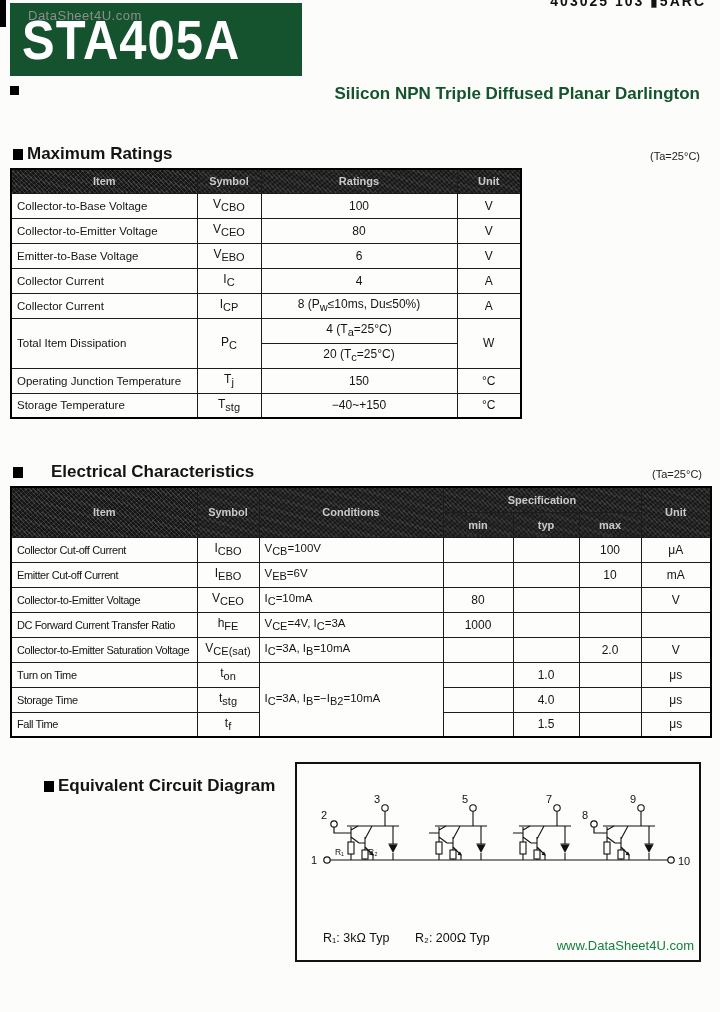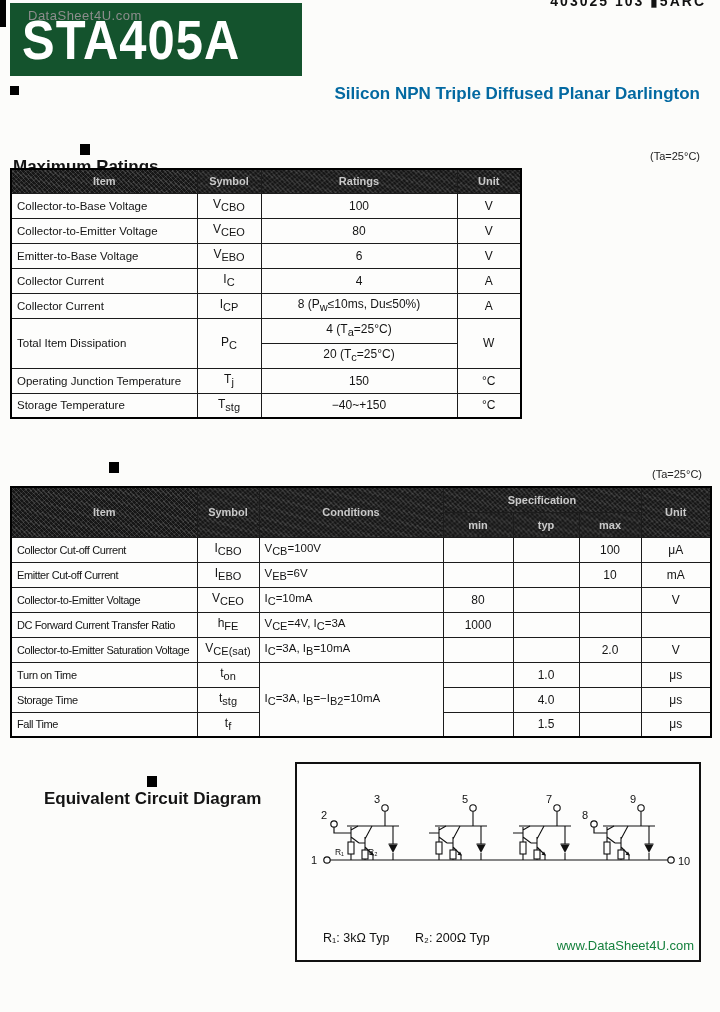--- a/index.html
+++ b/index.html
@@ -24,24 +24,24 @@
   .part-box {
     position:absolute; left:10px; top:3px; width:292px; height:73px;
     background:#14532d; display:flex; align-items:center; padding-left:12px; z-index:2;
   }
   .part-box .pn {
     color:#fff; font-weight:bold; font-size:47px; letter-spacing:1px;
     transform:scale(1.04,1.18); transform-origin:left center;
   }
 
   .subtitle {
-    position:absolute; right:20px; top:84px; font-size:17px; font-weight:bold; color:#0369a1;
-  }
-
-  .section-title { position:absolute; font-size:17px; font-weight:bold; display:flex; align-items:center; gap:2px;flex-direction:column; }
+    position:absolute; right:20px; top:84px; font-size:17px; font-weight:bold; color:#14532d;
+  }
+
+  .section-title { position:absolute; font-size:17px; font-weight:bold; display:flex; align-items:center; gap:2px; }
   .sq { display:inline-block; width:10px; height:11px; background:#000; margin-right:2px; }
   .ta-note { position:absolute; font-size:11px; color:#222; }
 
   table { border-collapse:collapse; table-layout:fixed; background:#fdfdfc; position:absolute; border:2px solid #000; }
   th, td { border:1px solid #1c1c1c; }
   th {
     background-color:#161616;
     background-image:
       repeating-linear-gradient(47deg, rgba(255,255,255,.14) 0 1px, transparent 1px 3px),
       repeating-linear-gradient(-39deg, rgba(255,255,255,.09) 0 1px, transparent 1px 4px);

